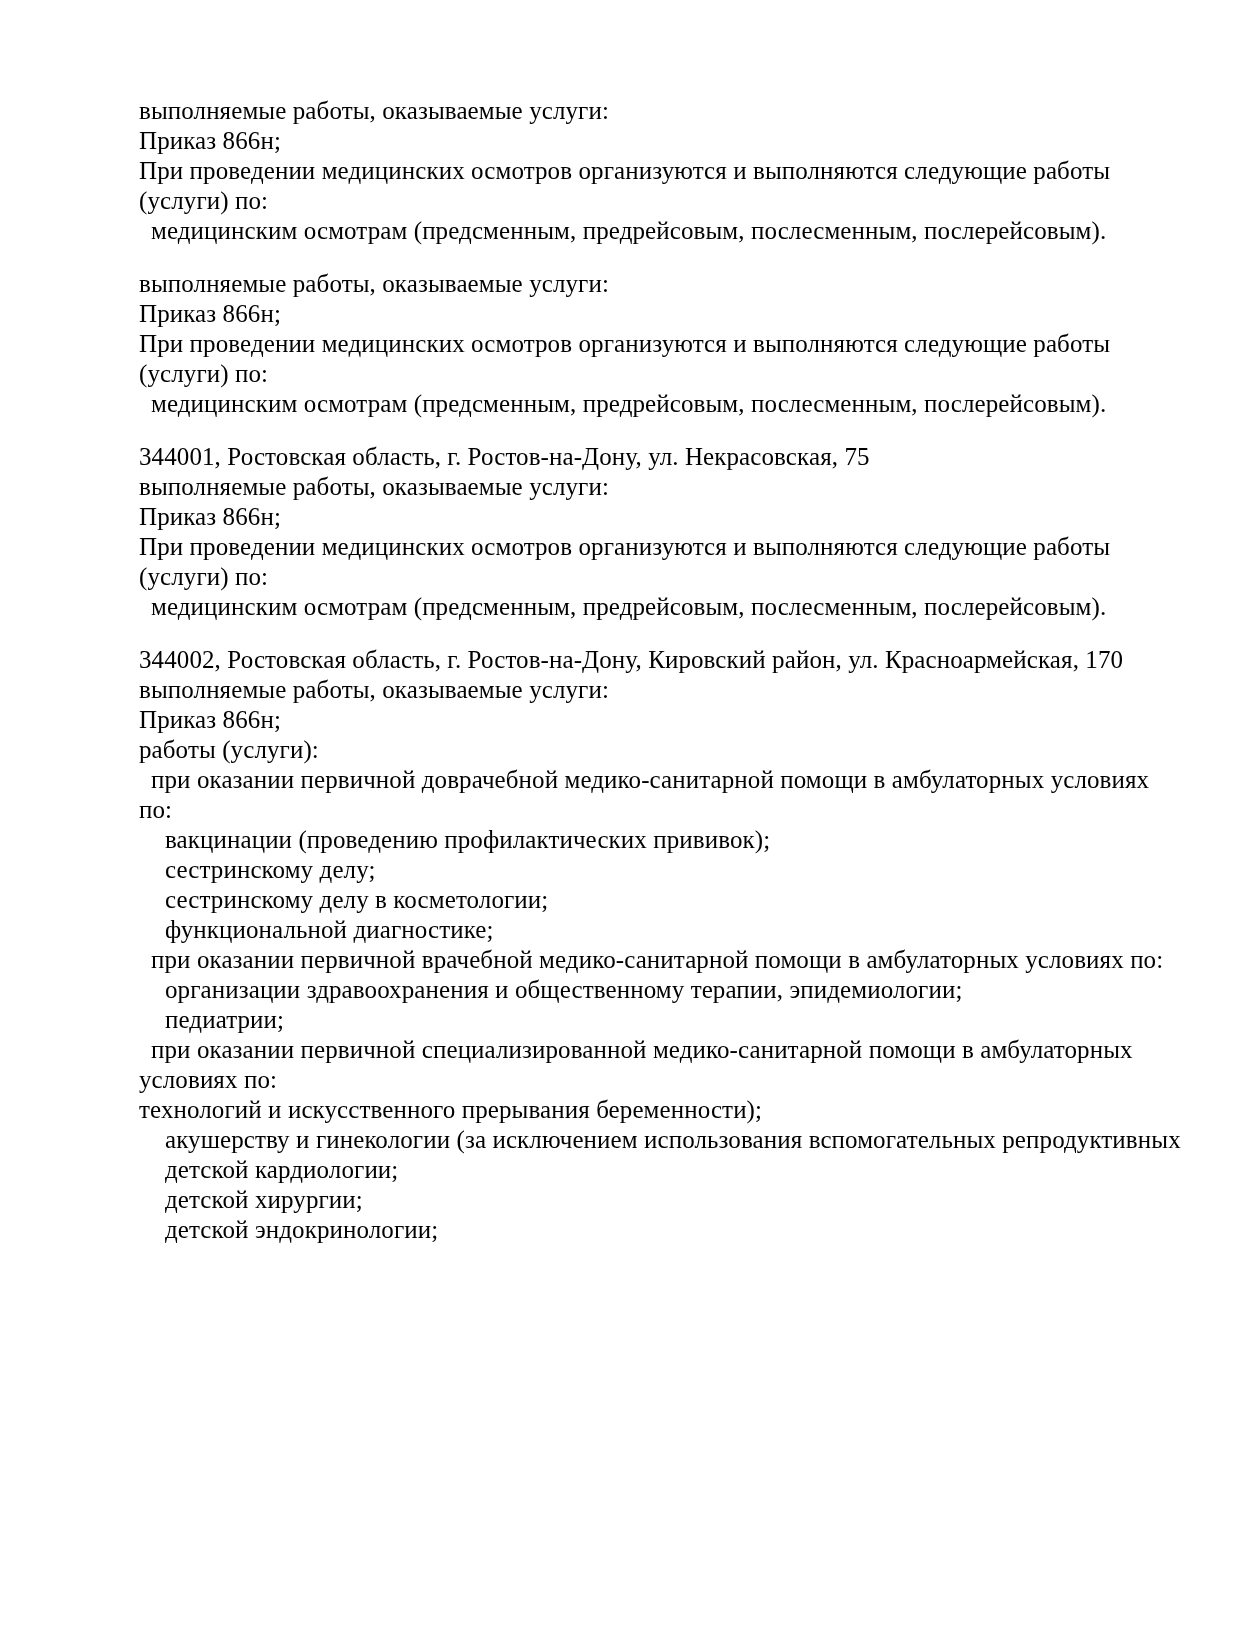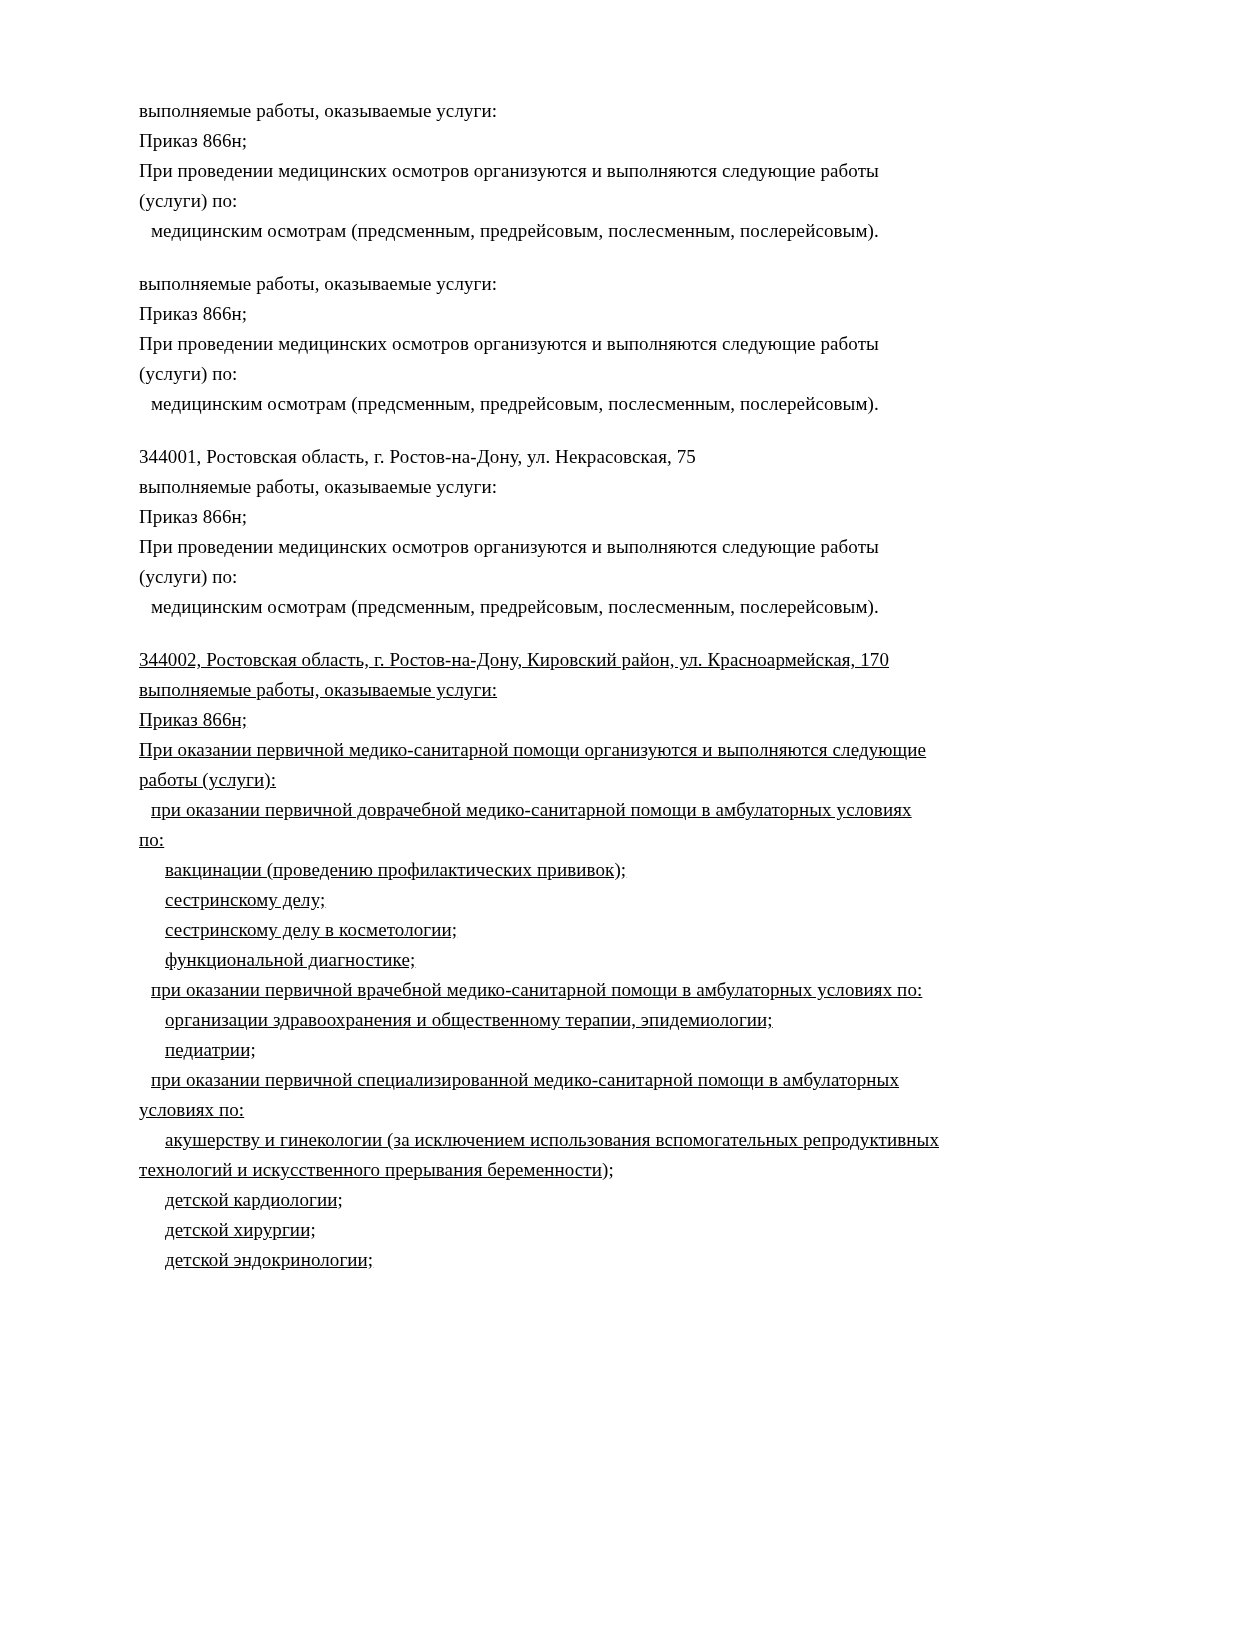--- a/index.html
+++ b/index.html
@@ -14,29 +14,28 @@
     background: #ffffff;
     overflow: hidden;
     font-family: "Liberation Serif", "DejaVu Serif", serif;
     color: #000000;
   }
   .doc {
     position: absolute;
     top: 96px;
     left: 139px;
     right: 60px;
-    font-size: 19px;
+    font-size: 25px;
     line-height: 30px;
   }
   .block {
     margin: 0 0 23px 0;
   }
   .block:last-child {
     margin-bottom: 12px;
-    text-decoration: underline;
   }
   .line {
     margin: 0;
     padding: 0;
     white-space: nowrap;
     letter-spacing: 0.1px;
   }
   .indent-0 { padding-left: 0; }
   .indent-1 { padding-left: 12px; }
   .indent-2 { padding-left: 26px; }
@@ -65,33 +64,32 @@
         <p class="line indent-0">выполняемые работы, оказываемые услуги:</p>
         <p class="line indent-0">Приказ 866н;</p>
         <p class="line indent-0">При проведении медицинских осмотров организуются и выполняются следующие работы</p>
         <p class="line indent-0">(услуги) по:</p>
         <p class="line indent-1">медицинским осмотрам (предсменным, предрейсовым, послесменным, послерейсовым).</p>
       </div>
       <div class="block">
         <p class="line indent-0">344002, Ростовская область, г. Ростов-на-Дону, Кировский район, ул. Красноармейская, 170</p>
         <p class="line indent-0">выполняемые работы, оказываемые услуги:</p>
         <p class="line indent-0">Приказ 866н;</p>
-        <p class="line indent-0">При оказании первичной медико-санитарной помощи организуются и выполняются следующие</p>
         <p class="line indent-0">работы (услуги):</p>
         <p class="line indent-1">при оказании первичной доврачебной медико-санитарной помощи в амбулаторных условиях</p>
         <p class="line indent-0">по:</p>
         <p class="line indent-2">вакцинации (проведению профилактических прививок);</p>
         <p class="line indent-2">сестринскому делу;</p>
         <p class="line indent-2">сестринскому делу в косметологии;</p>
         <p class="line indent-2">функциональной диагностике;</p>
         <p class="line indent-1">при оказании первичной врачебной медико-санитарной помощи в амбулаторных условиях по:</p>
         <p class="line indent-2">организации здравоохранения и общественному терапии, эпидемиологии;</p>
         <p class="line indent-2">педиатрии;</p>
         <p class="line indent-1">при оказании первичной специализированной медико-санитарной помощи в амбулаторных</p>
         <p class="line indent-0">условиях по:</p>
+        <p class="line indent-0">технологий и искусственного прерывания беременности);</p>
         <p class="line indent-2">акушерству и гинекологии (за исключением использования вспомогательных репродуктивных</p>
-        <p class="line indent-0">технологий и искусственного прерывания беременности);</p>
         <p class="line indent-2">детской кардиологии;</p>
         <p class="line indent-2">детской хирургии;</p>
         <p class="line indent-2">детской эндокринологии;</p>
       </div>
     </div>
 </div>
 
 </body></html>

